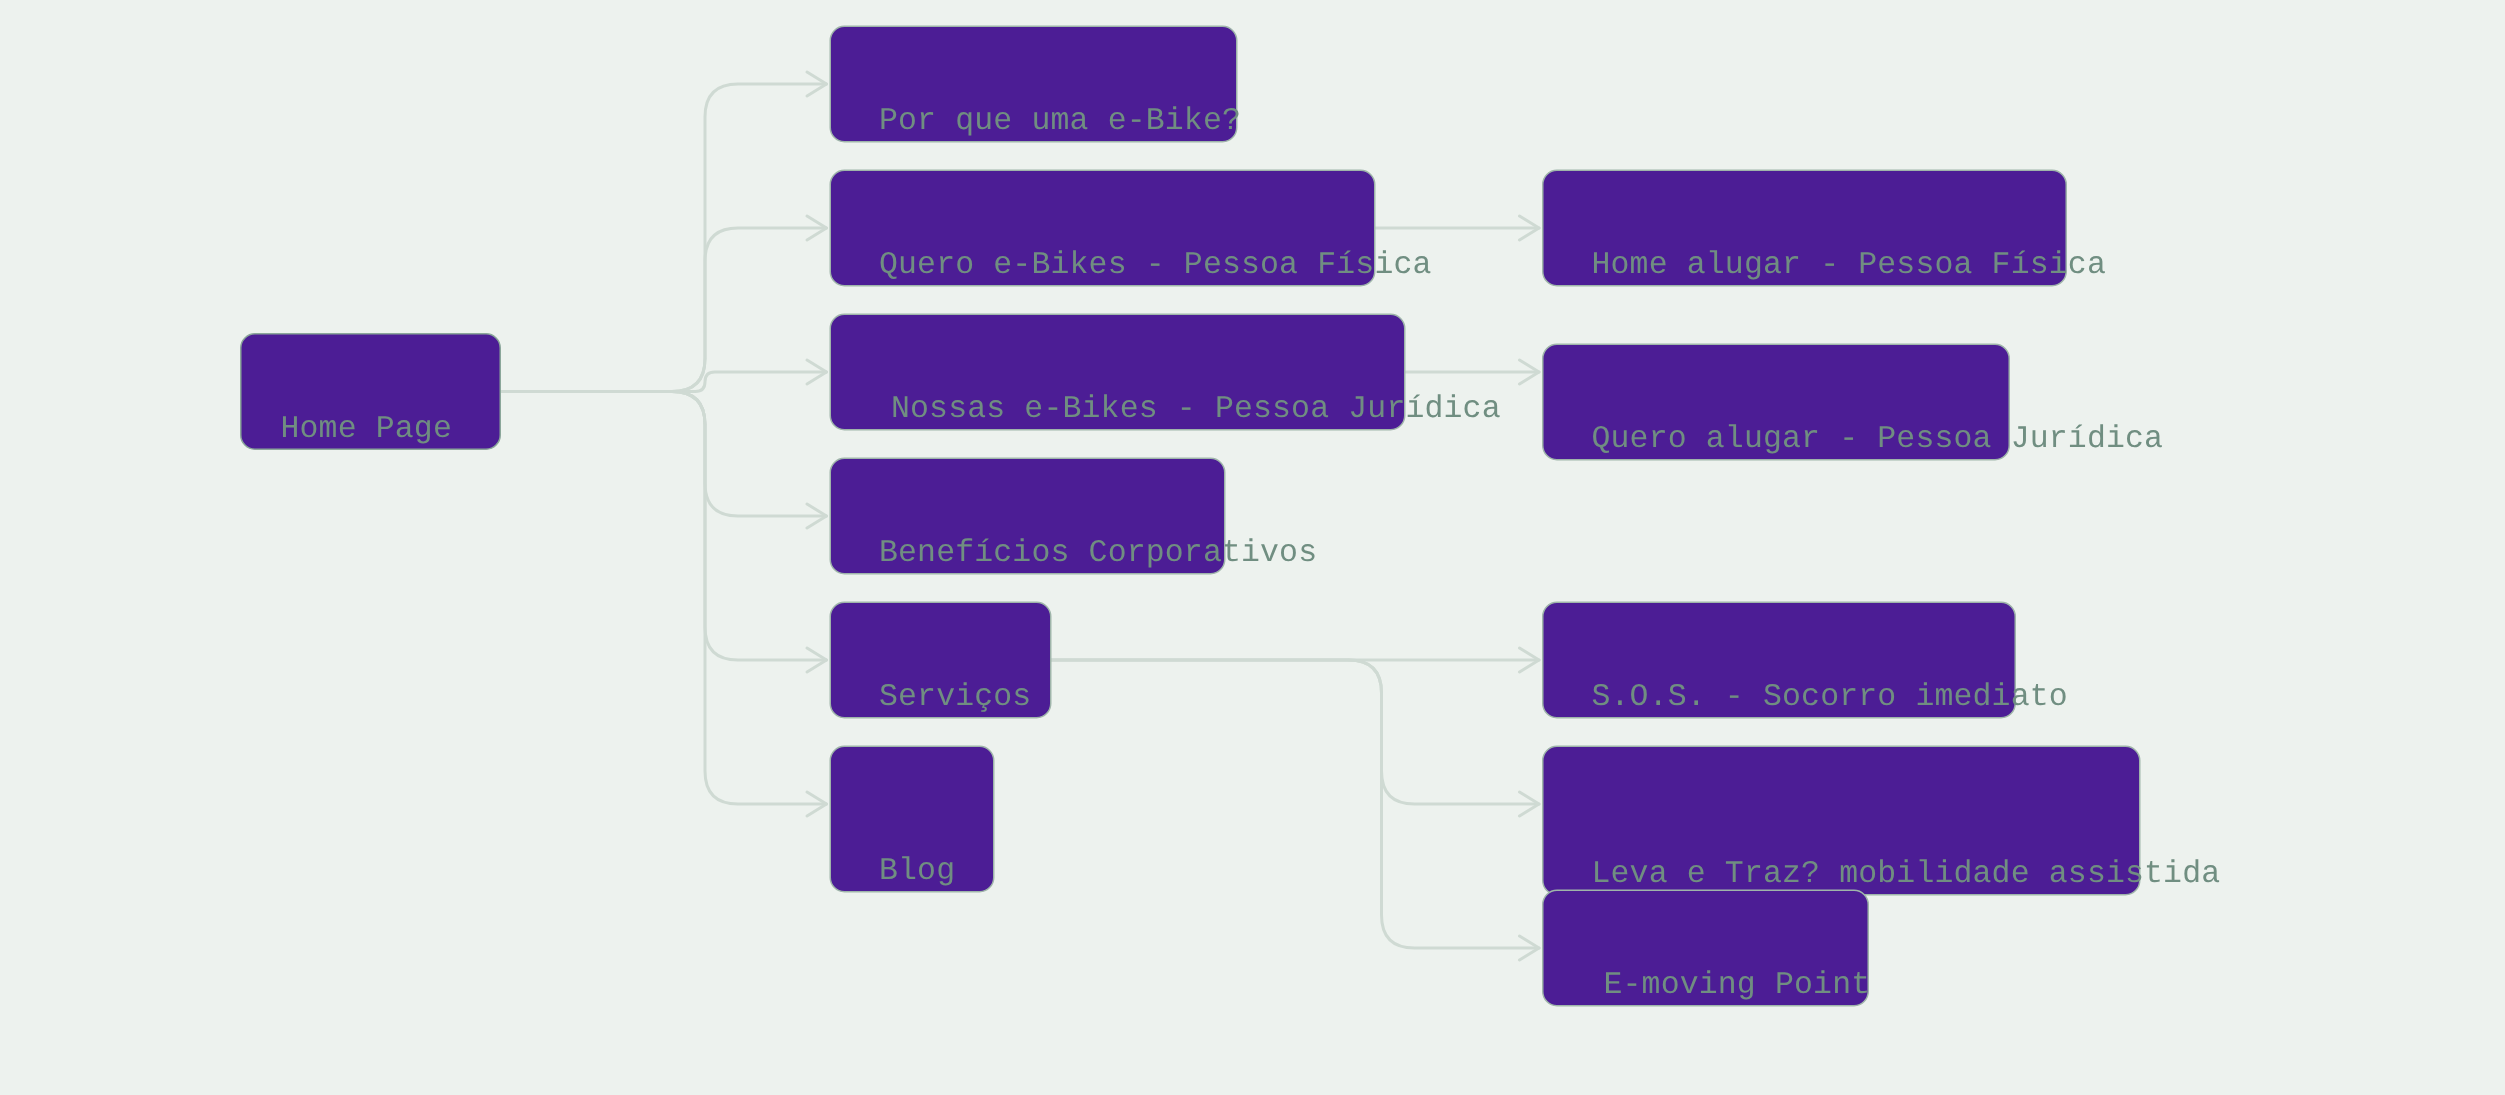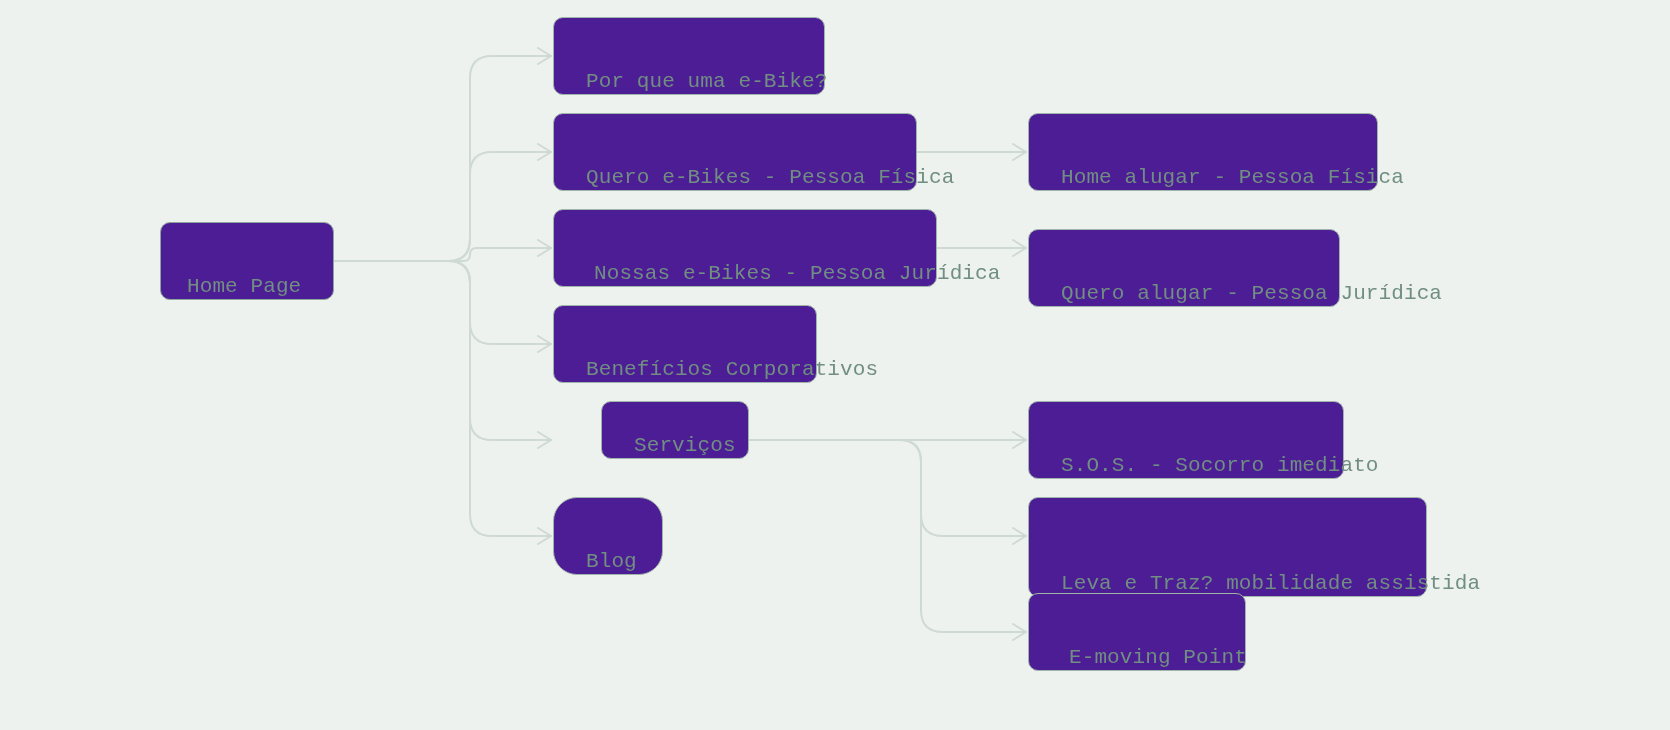--- a/index.html
+++ b/index.html
@@ -86,24 +86,24 @@
       </div>
       <div class="node" style="left: 553px; top: 113px; width: 364px; height: 78px;">
         <span class="node-label">Quero e-Bikes - Pessoa Física</span>
       </div>
       <div class="node" style="left: 553px; top: 209px; width: 384px; height: 78px; padding-left: 40px;">
         <span class="node-label">Nossas e-Bikes - Pessoa Jurídica</span>
       </div>
       <div class="node" style="left: 553px; top: 305px; width: 264px; height: 78px;">
         <span class="node-label">Benefícios Corporativos</span>
       </div>
-      <div class="node" style="left: 553px; top: 401px; width: 148px; height: 58px; margin-left: 48px;">
+      <div class="node" style="left: 553px; top: 401px; width: 148px; height: 78px;">
         <span class="node-label">Serviços</span>
       </div>
-      <div class="node" style="left: 553px; top: 497px; width: 110px; height: 78px; border-radius: 24px;">
+      <div class="node" style="left: 553px; top: 497px; width: 110px; height: 98px;">
         <span class="node-label">Blog</span>
       </div>
       <div class="node" style="left: 1028px; top: 113px; width: 350px; height: 78px;">
         <span class="node-label">Home alugar - Pessoa Física</span>
       </div>
       <div class="node" style="left: 1028px; top: 209px; width: 312px; height: 78px; margin-top: 20px;">
         <span class="node-label">Quero alugar - Pessoa Jurídica</span>
       </div>
       <div class="node" style="left: 1028px; top: 401px; width: 316px; height: 78px;">
         <span class="node-label">S.O.S. - Socorro imediato</span>

